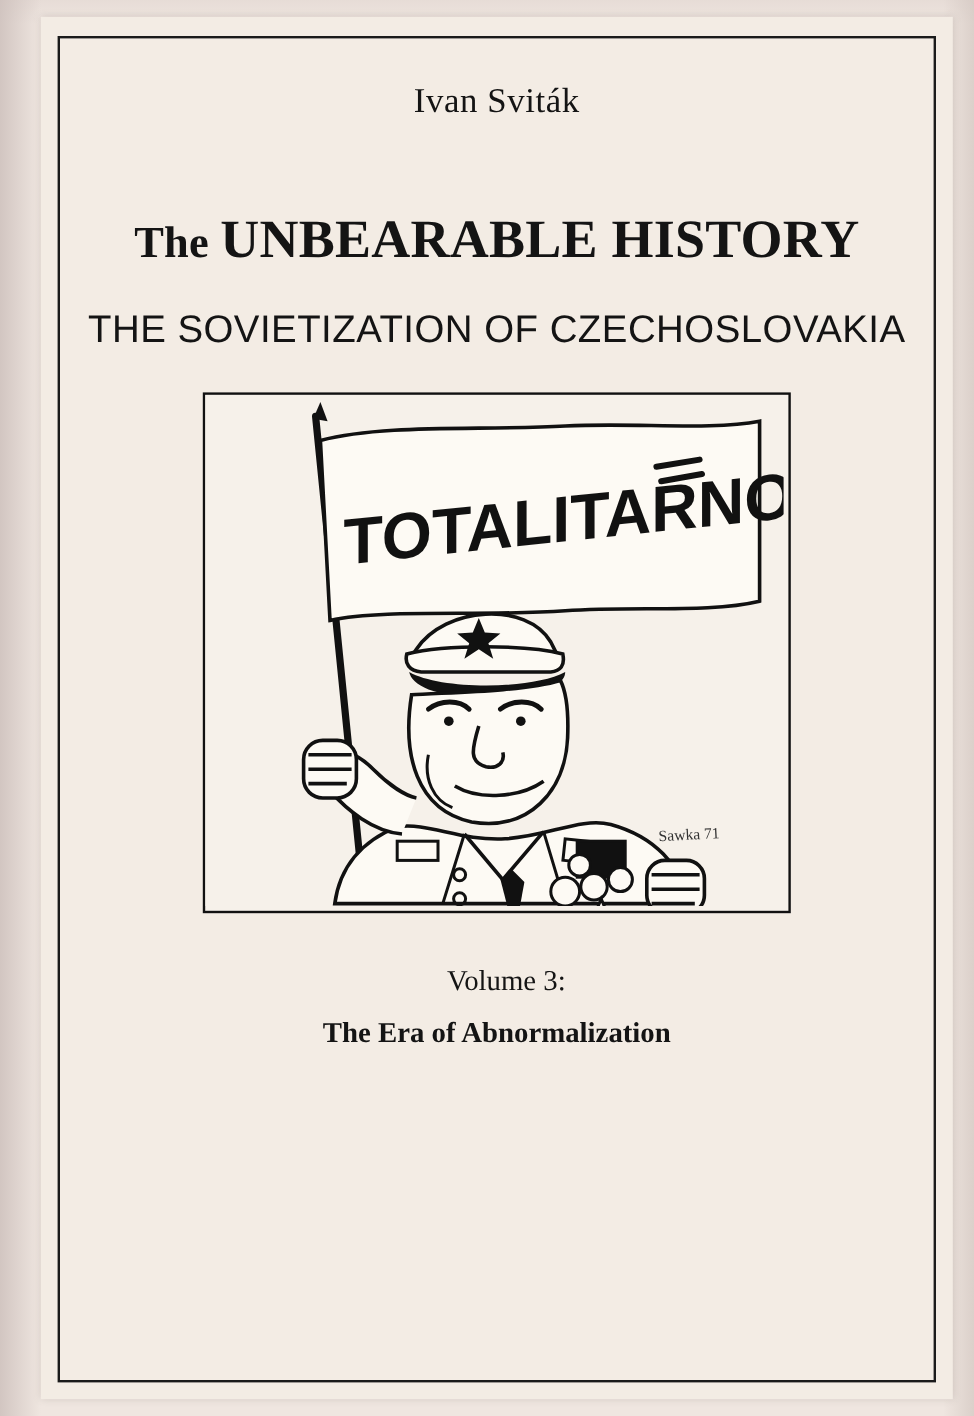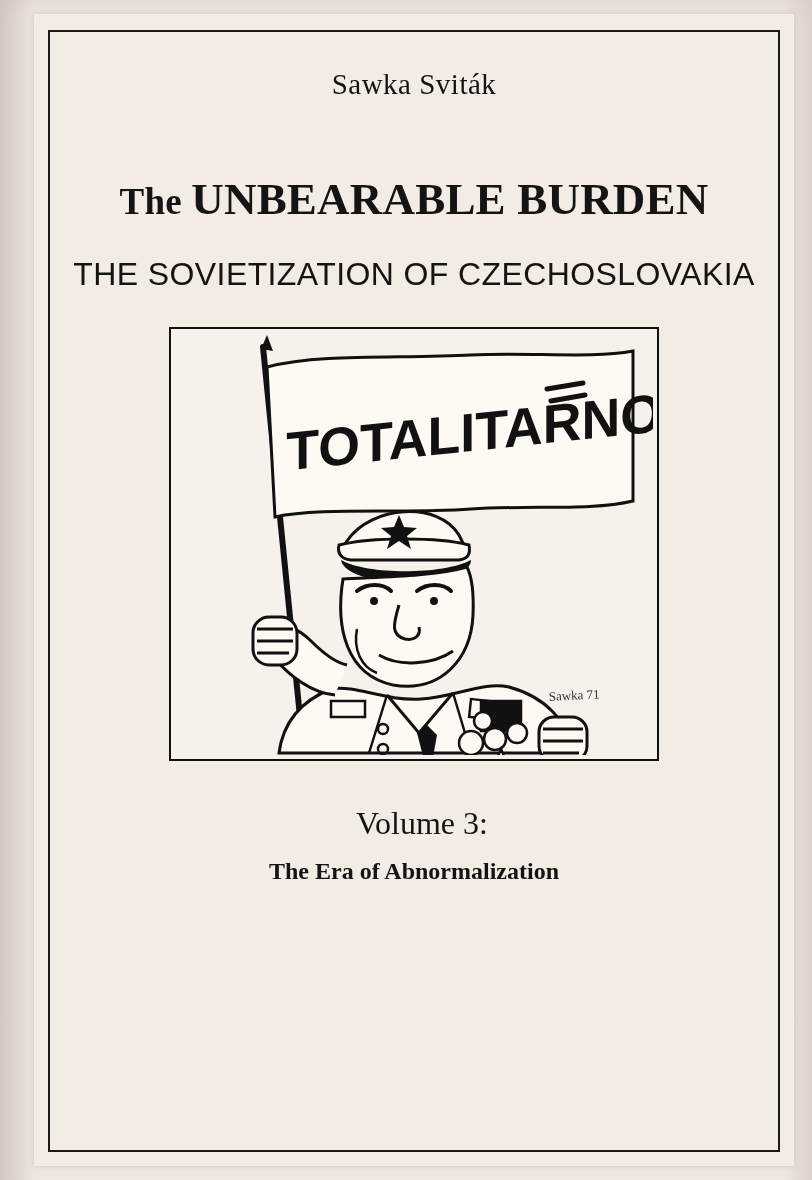--- a/index.html
+++ b/index.html
@@ -100,21 +100,21 @@
     height: 430px;
     border: 2px solid #111;
     background: #f6f1ea;
     position: relative;
     overflow: hidden;
   }
   .art-box svg { display: block; }
 
   .volume {
     margin-top: 44px;
-    font-size: 32px;
+    font-size: 24px;
     font-family: "Liberation Serif", serif;
     margin-left: 16px;
   }
   .volume-sub {
     margin-top: 16px;
     font-size: 24px;
     font-weight: bold;
     font-family: "Liberation Serif", serif;
   }
 
@@ -129,25 +129,25 @@
   }
 </style>
 </head>
 <body>
 
 <div class="scan">
   <div class="cover">
     <div class="frame">
       <div class="inner">
 
-        <div class="author">Sawka Sviták</div>
+        <div class="author">Ivan Sviták</div>
 
         <div class="title-block">
           <div class="title-line title-line-1">
-            <span class="small">The </span><span>UNBEARABLE BURDEN</span>
+            <span class="small">The </span><span>UNBEARABLE HISTORY</span>
           </div>
         </div>
 
         <div class="subtitle">THE SOVIETIZATION OF CZECHOSLOVAKIA</div>
 
         <div class="art-box">
           <svg width="482" height="426" viewBox="0 0 482 426" xmlns="http://www.w3.org/2000/svg">
             <rect x="0" y="0" width="482" height="426" fill="#f6f1ea"></rect>
 
             <line x1="92" y1="18" x2="132" y2="418" stroke="#111" stroke-width="6" stroke-linecap="round"></line>

